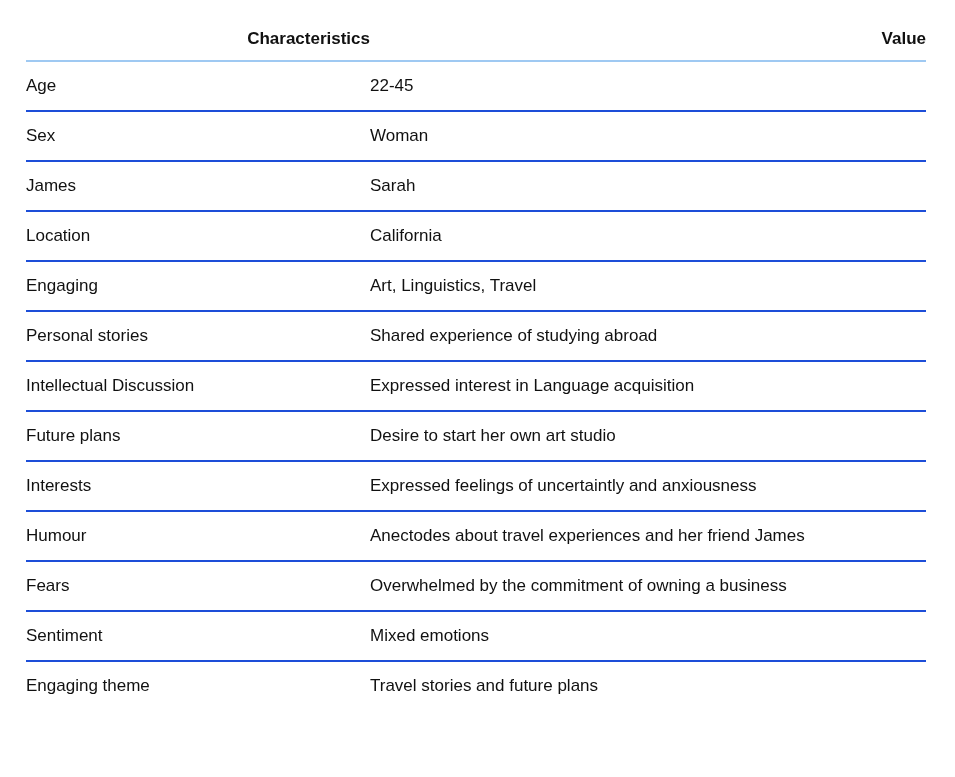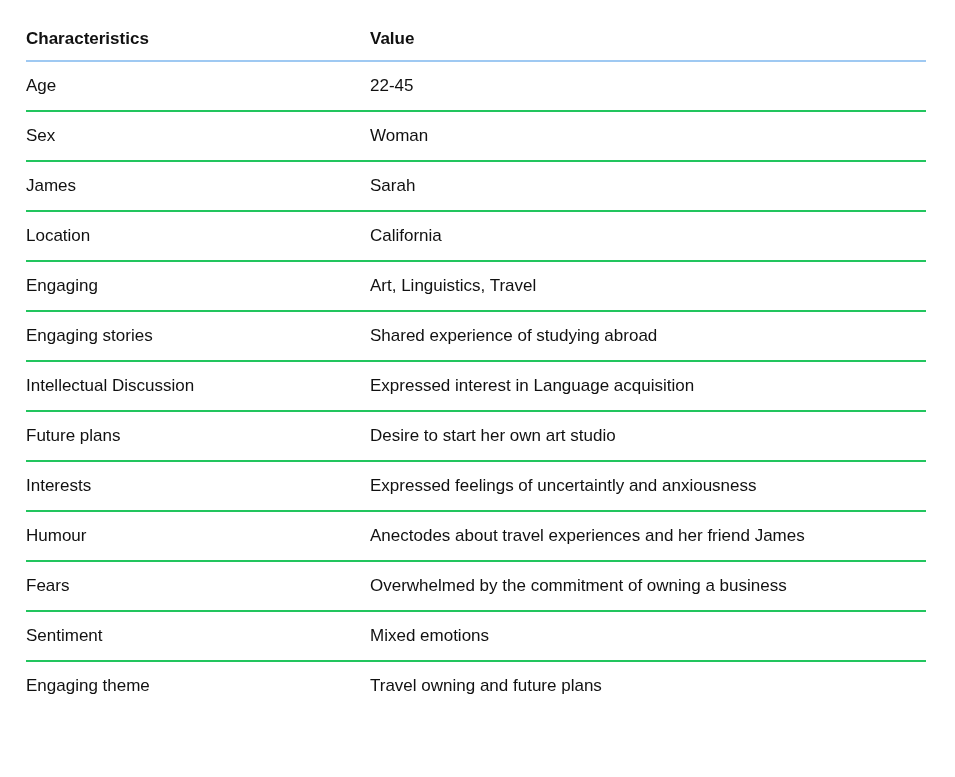--- a/index.html
+++ b/index.html
@@ -19,32 +19,32 @@
       position: absolute;
       left: 26px;
       top: 14px;
       width: 900px;
     }
     table {
       width: 100%;
       border-collapse: collapse;
     }
     th {
-      text-align: left;
+      text-align: right;
       font-weight: bold;
       font-size: 17px;
       padding: 14px 0 11px 0;
       height: 21px;
       border-bottom: 2px solid #9fc9f2;
     }
     td {
       padding: 0;
       height: 48px;
       vertical-align: middle;
-      border-bottom: 2px solid #22c55e;
+      border-bottom: 2px solid #1d4ed8;
       font-size: 17px;
     }
     tr.last td {
       border-bottom: none;
       margin-top: 40px;
     }
     .col-char { width: 344px; }
   </style>
 </head>
 <body>
@@ -72,21 +72,21 @@
       </tr>
       <tr>
         <td>Location</td>
         <td>California</td>
       </tr>
       <tr>
         <td>Engaging</td>
         <td>Art, Linguistics, Travel</td>
       </tr>
       <tr>
-        <td>Engaging stories</td>
+        <td>Personal stories</td>
         <td>Shared experience of studying abroad</td>
       </tr>
       <tr>
         <td>Intellectual Discussion</td>
         <td>Expressed interest in Language acquisition</td>
       </tr>
       <tr>
         <td>Future plans</td>
         <td>Desire to start her own art studio</td>
       </tr>
@@ -101,17 +101,17 @@
       <tr>
         <td>Fears</td>
         <td>Overwhelmed by the commitment of owning a business</td>
       </tr>
       <tr>
         <td>Sentiment</td>
         <td>Mixed emotions</td>
       </tr>
       <tr class="last">
         <td>Engaging theme</td>
-        <td>Travel owning and future plans</td>
+        <td>Travel stories and future plans</td>
       </tr>
     </tbody>
   </table>
 </div>
 
 </body></html>

